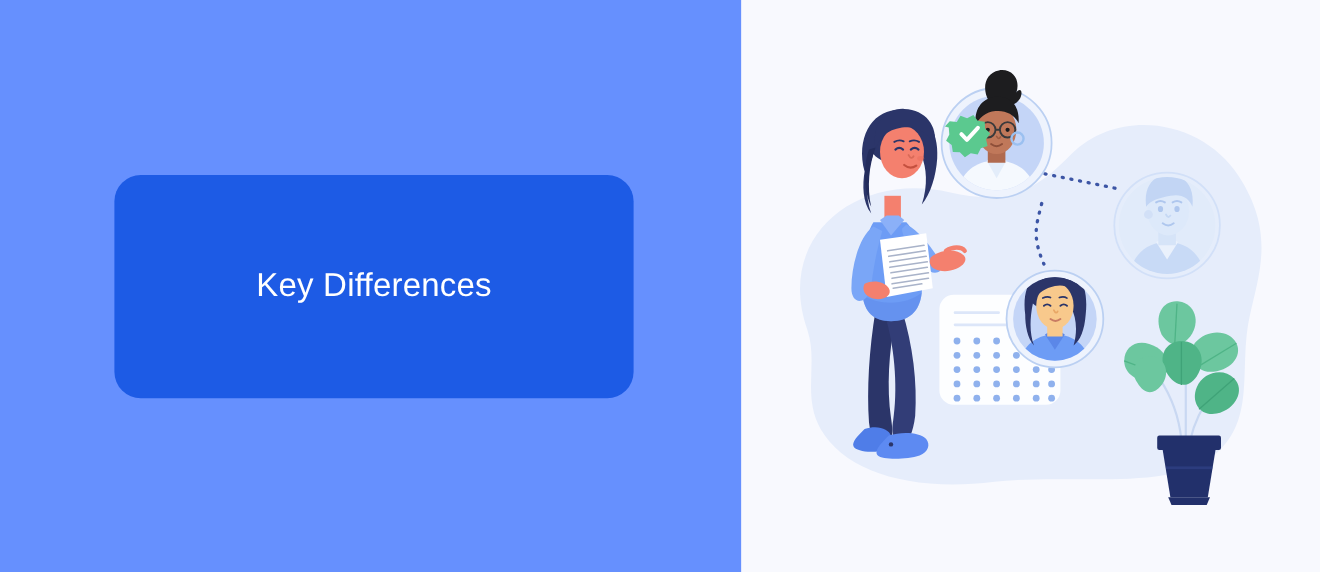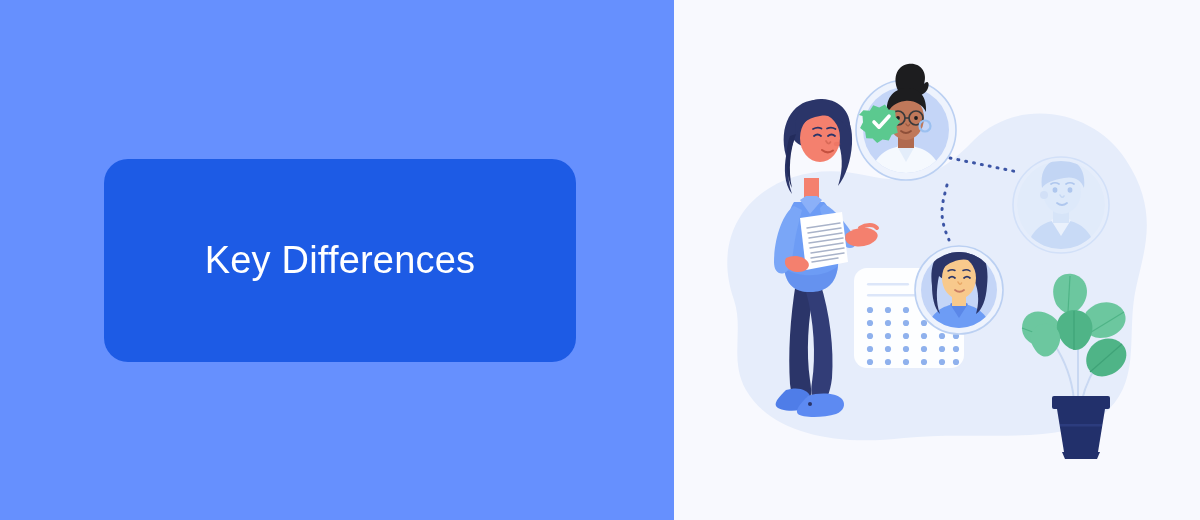--- a/index.html
+++ b/index.html
@@ -36,21 +36,21 @@
     border-radius: 24px;
     border: none;
     display: flex;
     align-items: center;
     justify-content: center;
     padding: 0;
     cursor: pointer;
   }
   #cta-label {
     color: #ffffff;
-    font-size: 38px;
+    font-size: 30px;
     font-weight: 400;
     letter-spacing: 0.2px;
     font-family: "Liberation Sans", sans-serif;
     line-height: 1;
     white-space: nowrap;
   }
   
   #right-panel {
     position: relative;
     width: 526px;

